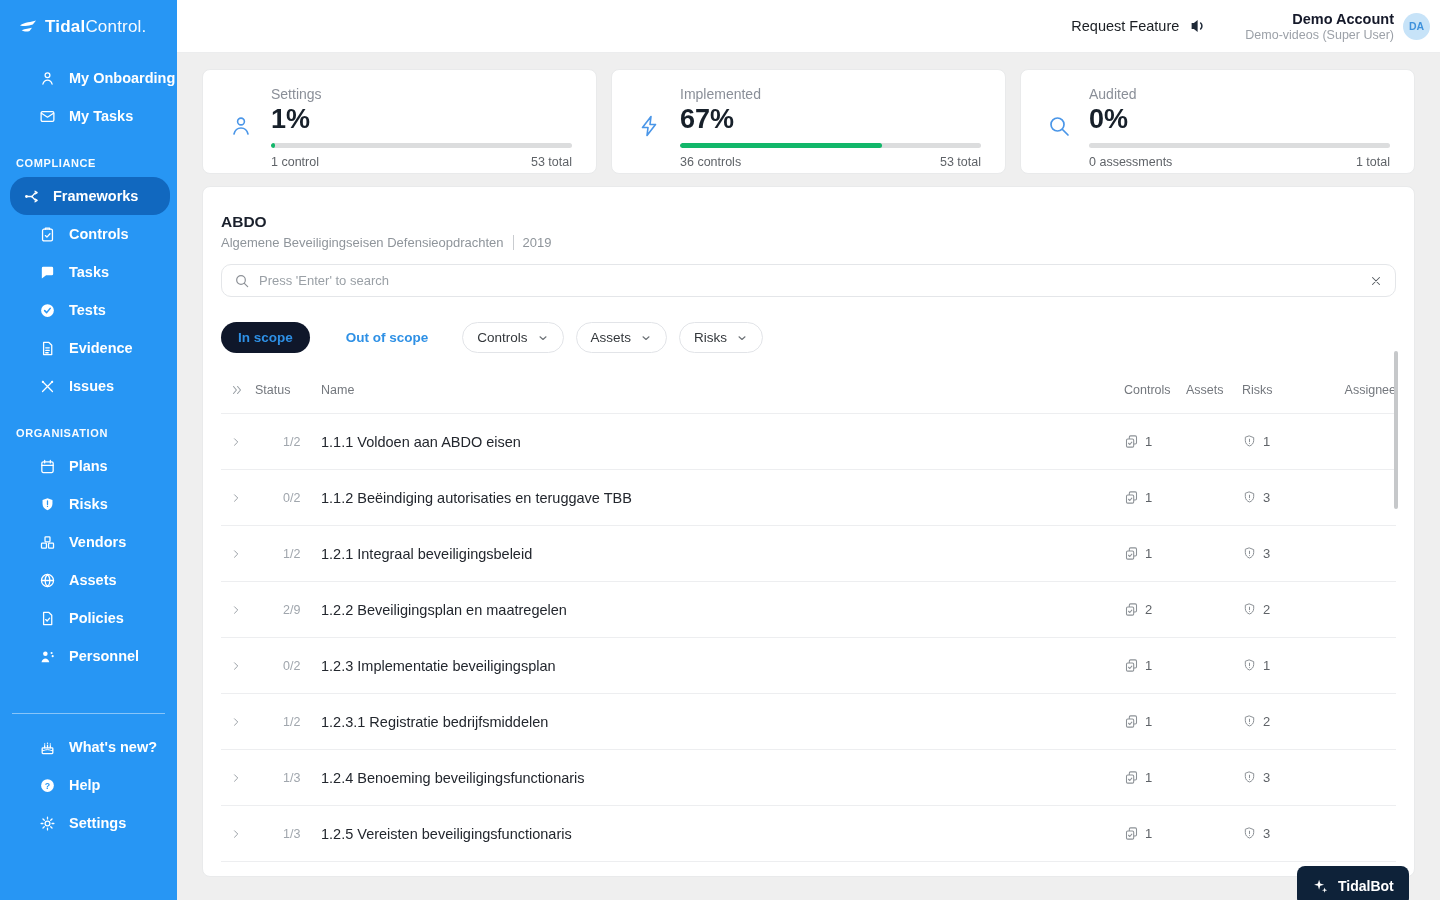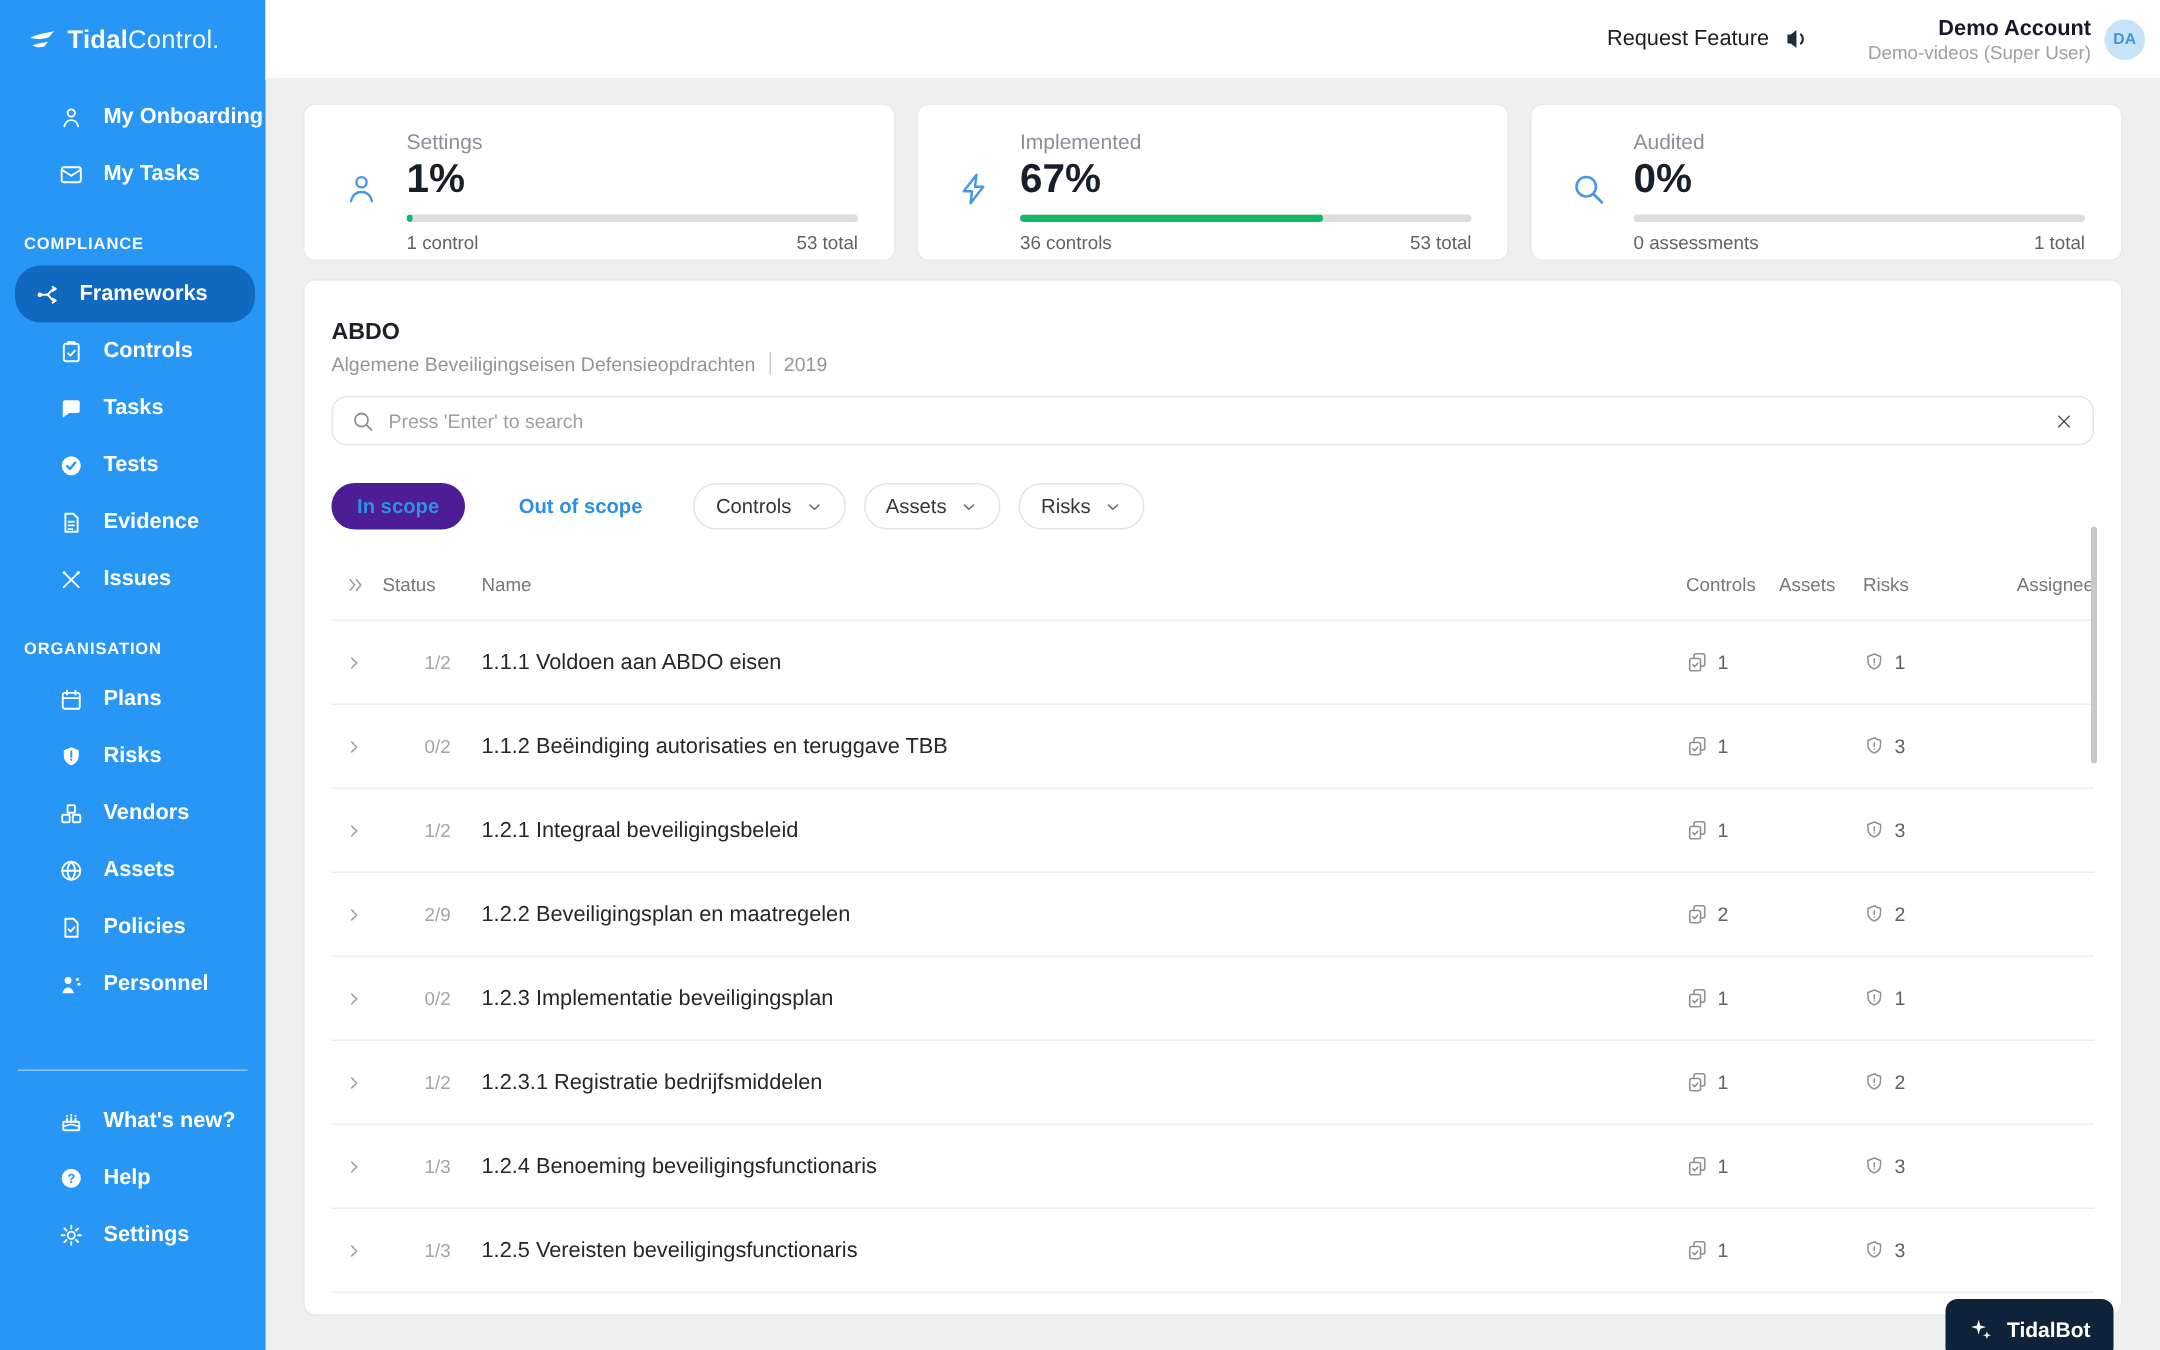--- a/index.html
+++ b/index.html
@@ -45,21 +45,21 @@
   .fw-title { font-size:15.5px; font-weight:700; color:#1A202C; }
   .fw-sub { font-size:13px; color:#8F959B; margin-top:4px; display:flex; align-items:center; gap:9px; }
   .fw-year { border-left:1px solid #C9CCD0; padding-left:9px; }
   .search-wrap { margin:14px 18px 0; height:33px; border:1px solid #E4E6E9; border-radius:10px; display:flex; align-items:center; padding:0 12px; gap:9px; }
   .search-wrap input { border:none; outline:none; flex:1; font-size:13px; color:#30353B; font-family:inherit; background:transparent; }
   .search-wrap input::placeholder { color:#9AA0A6; }
   .clear-x { cursor:pointer; color:#555A60; display:flex; }
 
   .filters { display:flex; align-items:center; margin:25px 18px 0; gap:12px; }
   .chip { height:31px; display:flex; align-items:center; font-size:13.5px; border-radius:18px; cursor:pointer; }
-  .chip.scope-in { background:#4c1d95; color:#2E90E5; font-weight:700; padding:12px 17px; margin-right:14px; }
+  .chip.scope-in { background:#0f172a; color:#2E90E5; font-weight:700; padding:12px 17px; margin-right:14px; }
   .chip.scope-out { color:#2E90E5; font-weight:700; padding:0 10px; margin-right:12px; }
   .chip.dd { border:1px solid #E2E4E8; color:#33373B; padding:0 14px; gap:9px; }
   .chip.dd .cv { color:#6B7075; }
 
   .tbl-header { display:grid; grid-template-columns:34px 28px 38px 1fr 62px 56px 64px 90px; align-items:center; height:46px; margin:14px 18px 0; font-size:12.5px; color:#74787E; }
   .tbl-header .h-right { }
   .tbl-header .h-assignee { text-align:right; }
   .rows { margin:0 18px; }
   .t-row { display:grid; grid-template-columns:34px 28px 38px 1fr 62px 56px 64px 90px; align-items:center; height:56px; border-top:1px solid #EDEEF0; cursor:pointer; }
   .expand-cell { display:flex; align-items:center; justify-content:flex-start; padding-left:9px; color:#9AA0A6; }

